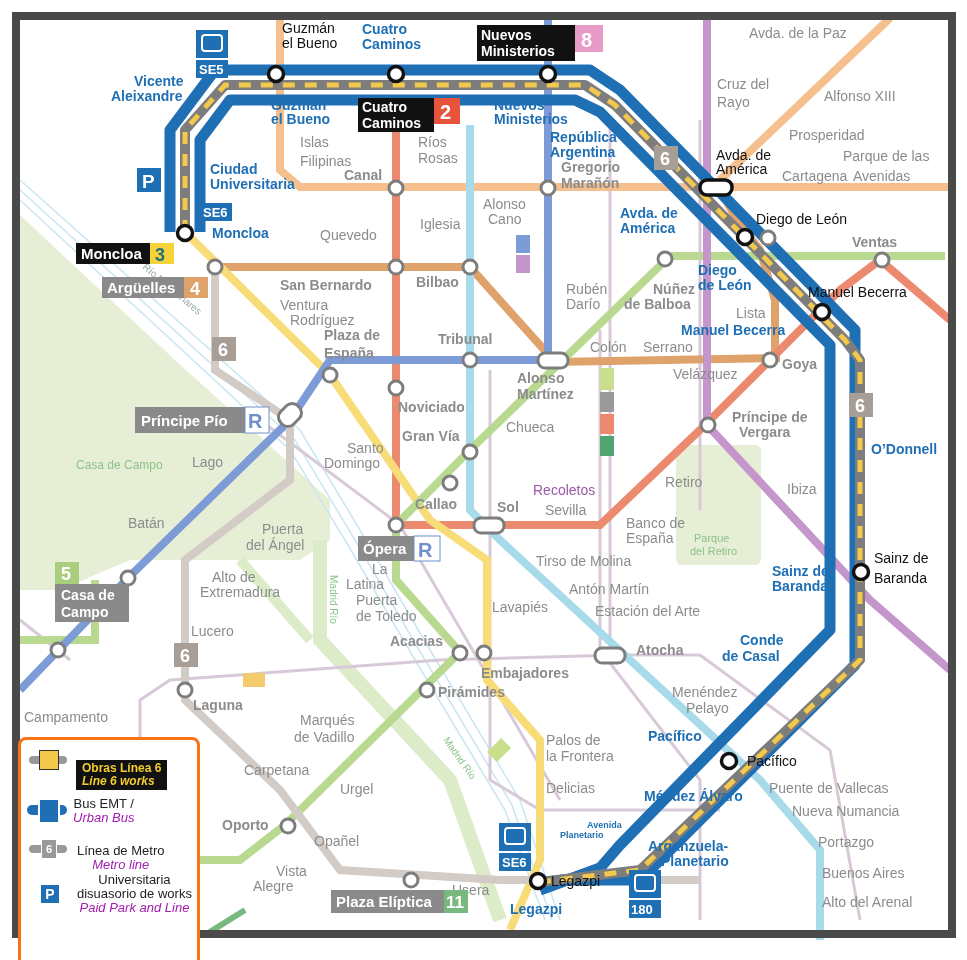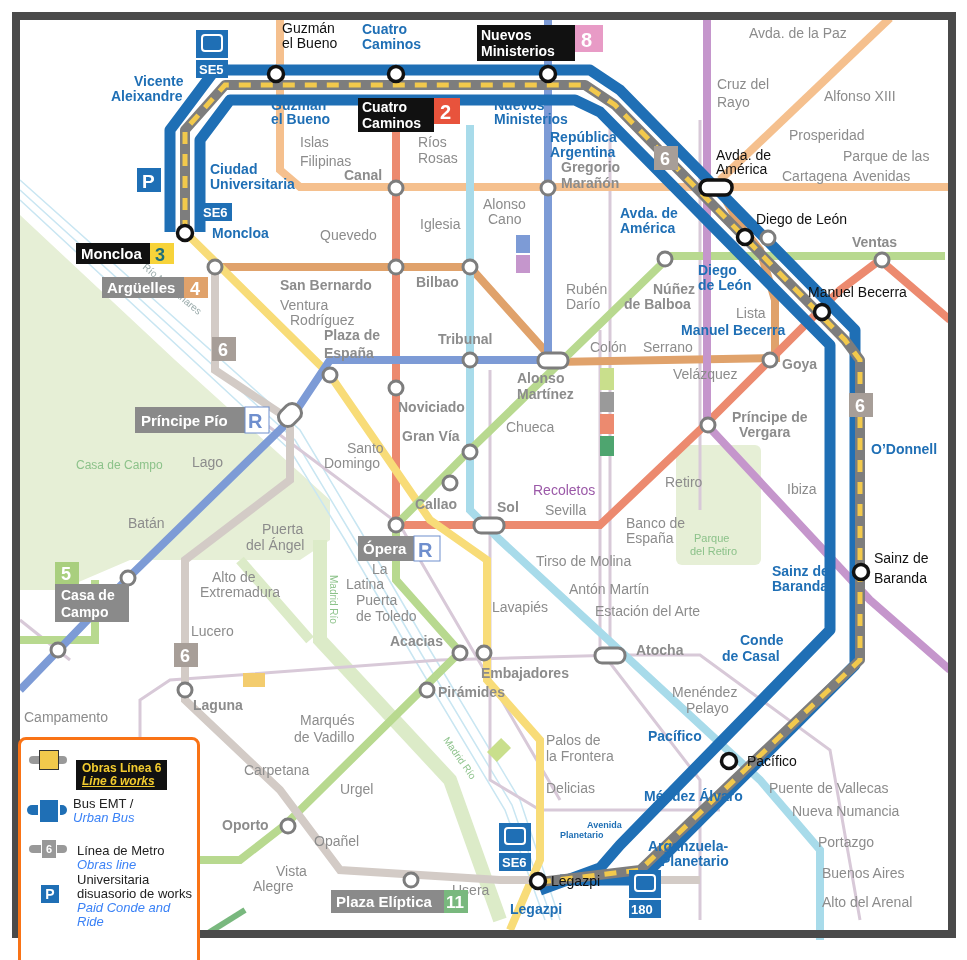--- a/index.html
+++ b/index.html
@@ -6,24 +6,24 @@
   body{width:967px;height:960px;position:relative;overflow:hidden;font-family:"Liberation Sans",sans-serif;}
   #map{position:absolute;left:0;top:0;width:967px;height:960px;}
   .frame{position:absolute;left:12px;top:12px;width:944px;height:926px;border:8px solid #4a4a4a;box-sizing:border-box;pointer-events:none;}
   svg text{font-family:"Liberation Sans",sans-serif;}
   .lbl{font-size:14px;fill:#8c8c8c;}
   .lblb{font-size:14px;fill:#8c8c8c;font-weight:bold;}
   .blue{font-size:14px;fill:#1f6fb5;font-weight:bold;}
   .blk{font-size:14px;fill:#111;}
   .legend{position:absolute;left:18px;top:737px;width:182px;height:244px;background:#fff;border:3px solid #f97316;border-radius:8px;box-sizing:border-box;}
   .leg-row{position:absolute;left:0;width:100%;}
-  .leg-text{position:absolute;left:52px;font-size:13px;color:#222;line-height:14px;}
-  .leg-text i{color:#3b82f6;}
+  .leg-text{position:absolute;left:52px;font-size:13px;color:#222;line-height:14px;text-align:center;}
+  .leg-text i{color:#a21caf;}
   .obras{position:absolute;left:55px;top:12px;background:#111;color:#f3cc2f;font-weight:bold;font-size:12px;line-height:13px;padding:2px 6px;}
-  .obras i{font-style:italic;text-decoration:underline;}
+  .obras i{font-style:italic;}
 </style>
 </head>
 <body>
 
 <svg id="map" viewBox="0 0 967 960" xmlns="http://www.w3.org/2000/svg">
   <rect x="0" y="0" width="967" height="960" fill="#ffffff"></rect>
 
   <polygon points="20,215 175,360 330,500 330,540 300,560 250,560 130,560 60,590 20,590" fill="#e6efd6"></polygon>
   <rect x="676" y="445" width="85" height="120" rx="6" fill="#e6efd6"></rect>
 
@@ -392,19 +392,19 @@
     </div>
   </div>
   <div class="leg-row" style="top:55px;height:34px;">
     <span style="position:absolute;left:6px;top:10px;width:40px;height:10px;background:#1f6fb5;border-radius:5px;"></span>
     <span style="position:absolute;left:17px;top:3px;width:18px;height:22px;background:#1f6fb5;border:2px solid #fff;"></span>
     <div class="leg-text" style="top:2px;left:52px;"><span>Bus EMT /</span><br><i>Urban Bus</i></div>
   </div>
   <div class="leg-row" style="top:95px;height:34px;">
     <span style="position:absolute;left:8px;top:10px;width:38px;height:8px;background:#999;border-radius:4px;"></span>
     <span style="position:absolute;left:20px;top:4px;width:14px;height:18px;background:#999;color:#fff;font-size:11px;font-weight:bold;text-align:center;line-height:18px;border:1px solid #fff;">6</span>
-    <div class="leg-text" style="top:9px;left:56px;"><span>Línea de Metro</span><br><i>Obras line</i></div>
+    <div class="leg-text" style="top:9px;left:56px;"><span>Línea de Metro</span><br><i>Metro line</i></div>
   </div>
   <div class="leg-row" style="top:133px;height:48px;">
     <span style="position:absolute;left:20px;top:12px;width:18px;height:18px;background:#1f6fb5;color:#fff;font-size:14px;font-weight:bold;text-align:center;line-height:18px;">P</span>
-    <div class="leg-text" style="top:0;left:56px;"><span>Universitaria</span><br><span>disuasorio de works</span><br><i>Paid Conde and Ride</i></div>
+    <div class="leg-text" style="top:0;left:56px;"><span>Universitaria</span><br><span>disuasorio de works</span><br><i>Paid Park and Line</i></div>
   </div>
 </div>
 
 </body></html>

